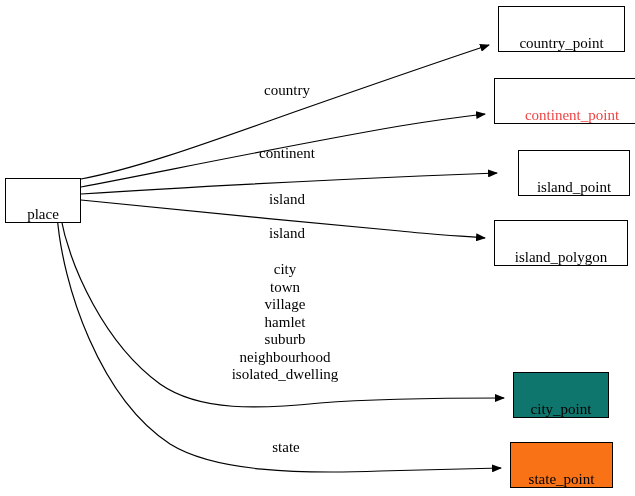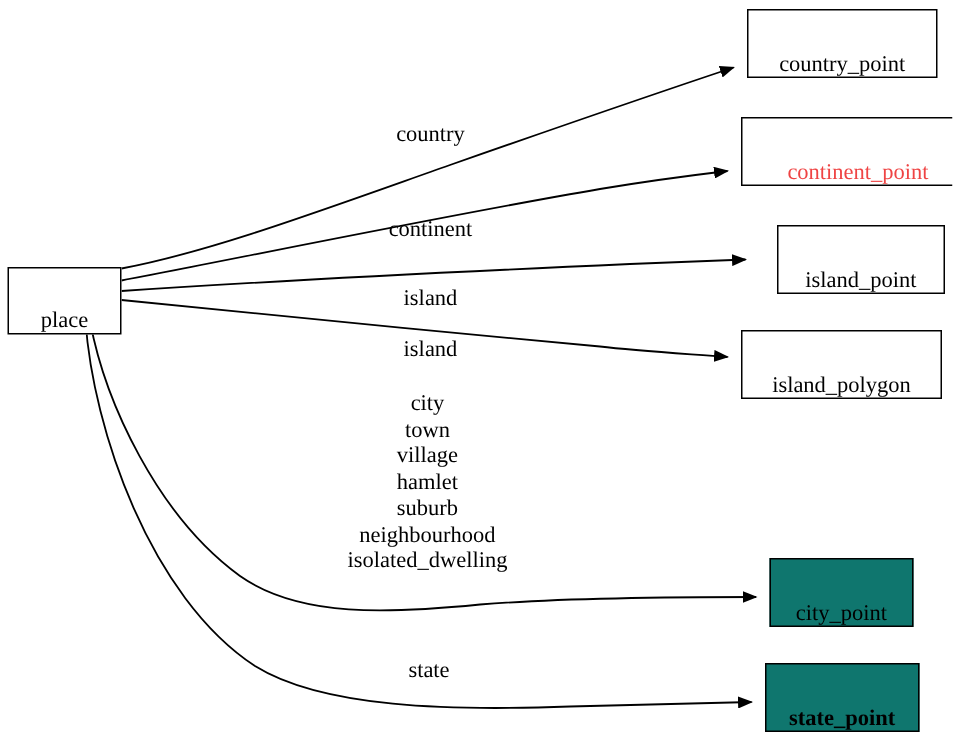--- a/index.html
+++ b/index.html
@@ -79,21 +79,21 @@
       </div>
       <div class="node-box" style="left: 518px; top: 150px; width: 112px; height: 46px; background: rgb(255, 255, 255); border-color: rgb(0, 0, 0); color: rgb(0, 0, 0);">
         <span>island_point</span>
       </div>
       <div class="node-box" style="left: 494px; top: 220px; width: 134px; height: 46px; background: rgb(255, 255, 255); border-color: rgb(0, 0, 0); color: rgb(0, 0, 0);">
         <span>island_polygon</span>
       </div>
       <div class="node-box" style="left: 513px; top: 372px; width: 96px; height: 46px; background: #0f766e; border-color: rgb(0, 0, 0); color: rgb(0, 0, 0);">
         <span>city_point</span>
       </div>
-      <div class="node-box" style="left: 510px; top: 442px; width: 103px; height: 46px; background: #0f766e; border-color: rgb(0, 0, 0); color: rgb(0, 0, 0); font-weight: bold;">
+      <div class="node-box" style="left: 510px; top: 442px; width: 103px; height: 46px; background: #f97316; border-color: rgb(0, 0, 0); color: rgb(0, 0, 0);">
         <span>state_point</span>
       </div>
     </div>
   <div id="labels-layer">
       <div class="edge-label" style="left: 287px; top: 55px; color: rgb(0, 0, 0);">country</div>
       <div class="edge-label" style="left: 287px; top: 118px; color: rgb(0, 0, 0);">continent</div>
       <div class="edge-label" style="left: 287px; top: 164px; color: rgb(0, 0, 0);">island</div>
       <div class="edge-label" style="left: 287px; top: 198px; color: rgb(0, 0, 0);">island</div>
       <div class="edge-label" style="left: 285px; top: 234px; color: rgb(0, 0, 0);">city
 town

